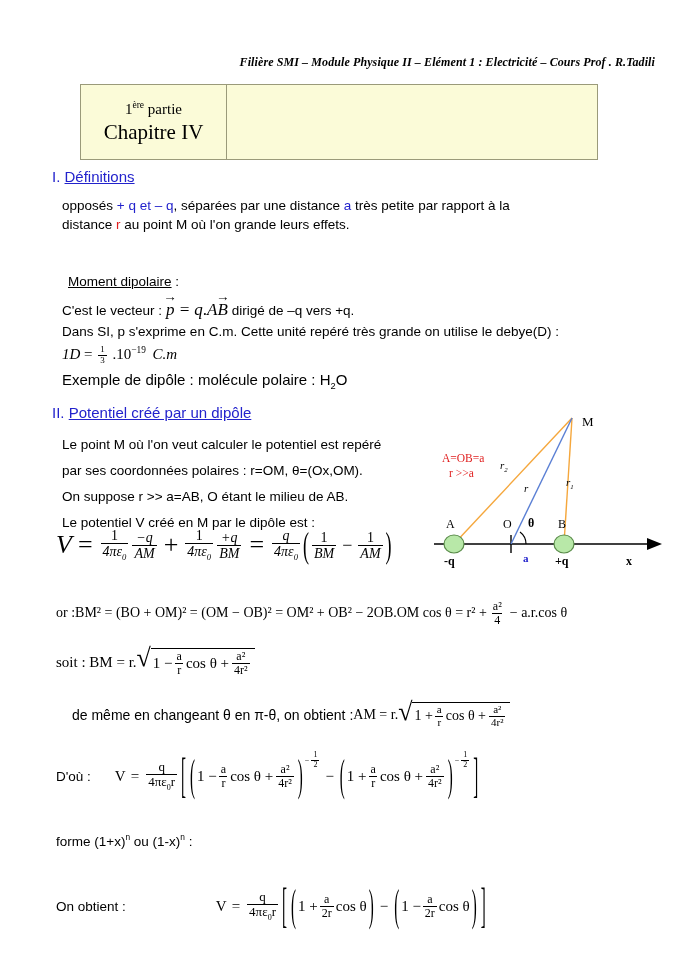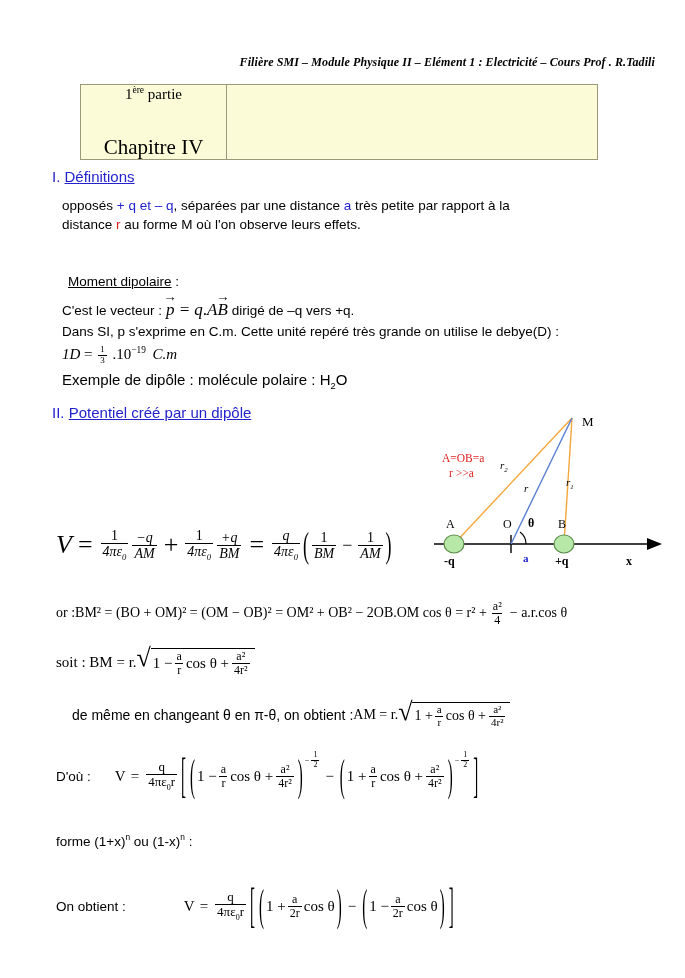--- a/index.html
+++ b/index.html
@@ -48,21 +48,21 @@
     box-sizing: border-box;
     display: flex;
   }
   .title-left {
     width: 146px;
     border-right: 1px solid #9a9a7a;
     box-sizing: border-box;
     display: flex;
     flex-direction: column;
     align-items: center;
-    justify-content: space-between;
+    justify-content: center;
     font-family: "Liberation Serif", serif;
   }
   .title-part {
     font-size: 15px;
     line-height: 1.1;
     margin-bottom: 4px;
   }
   .title-part sup {
     font-size: 9.5px;
     vertical-align: super;
@@ -197,21 +197,21 @@
     </div>
   </div>
 
   <div class="abs section-head" style="left:52px; top:168px;">
     <span class="num">I.</span>
     <span class="ttl">Définitions</span>
   </div>
 
   <div class="abs body-text" style="left:62px; top:196px; width:540px;">
     <div><span>opposés </span><span class="blue">+ q et – q</span><span>, séparées par une distance </span><span class="blue">a</span><span> très petite par rapport à la</span></div>
-    <div><span>distance </span><span class="red">r</span><span> au forme M où l'on observe leurs effets.</span></div>
+    <div><span>distance </span><span class="red">r</span><span> au point M où l'on grande leurs effets.</span></div>
   </div>
 
   <div class="abs body-text" style="left:68px; top:272px;">
     <span class="underline">Moment dipolaire</span><span> :</span>
   </div>
 
   <div class="abs body-text" style="left:62px; top:300px;">
     <span>C'est le vecteur : </span><span class="math" style="font-size:17px;"><span class="vec mi">p</span><span class="mi"> = </span><span class="mi">q</span><span>.</span><span class="mi">A</span><span class="vec mi">B</span></span><span> dirigé de –q vers +q.</span>
   </div>
 
@@ -230,20 +230,26 @@
 
   <div class="abs body-text" style="left:62px; top:370px; font-size:15px;">
     <span>Exemple de dipôle : molécule polaire : H</span><span class="sub">2</span><span>O</span>
   </div>
 
   <div class="abs section-head" style="left:52px; top:404px;">
     <span class="num">II.</span>
     <span class="ttl">Potentiel créé par un dipôle</span>
   </div>
 
+  <div class="abs body-text" style="left:62px; top:432px; width:350px; line-height:26px;">
+    <div>Le point M où l'on veut calculer le potentiel est repéré</div>
+    <div>par ses coordonnées polaires : r=OM, θ=(Ox,OM).</div>
+    <div>On suppose r &gt;&gt; a=AB, O étant le milieu de AB.</div>
+    <div>Le potentiel V créé en M par le dipôle est :</div>
+  </div>
 
   <div class="figure">
     <svg width="281" height="178" viewBox="0 0 281 178">
 
       <line x1="30" y1="140" x2="243" y2="140" stroke="#000" stroke-width="1.6"></line>
       <polygon points="243,134 258,140 243,146" fill="#000"></polygon>
 
       <line x1="107" y1="131" x2="107" y2="149" stroke="#000" stroke-width="1.4"></line>
 
       <line x1="50" y1="140" x2="168" y2="14" stroke="#f5a73c" stroke-width="1.4"></line>
@@ -410,21 +416,21 @@
         </span>
       </span>
       <span class="brk-r">]</span>
     </span>
   </div>
 
   <div class="abs body-text" style="left:56px; top:823px; width:580px; line-height:28px;">
     <div><span>forme (1+x)</span><span class="exp">n</span><span> ou (1-x)</span><span class="exp">n</span><span> :</span></div>
   </div>
 
-  <div class="abs" style="left:56px; top:890px; display:flex; align-items:center;">
+  <div class="abs" style="left:56px; top:890px; display:flex; align-items:center;gap:32px;">
     <span class="body-text" style="margin-right:58px;">On obtient :</span>
     <span class="math" style="font-size:15px; display:flex; align-items:center;">
       <span>V</span>
       <span style="margin:0 5px;">=</span>
       <span class="frac" style="font-size:13px;">
         <span class="num-part">q</span>
         <span class="den-part"><span>4πε</span><span class="sub">0</span><span>r</span></span>
       </span>
       <span class="brk-l">[</span>
       <span class="paren-l2">(</span>

